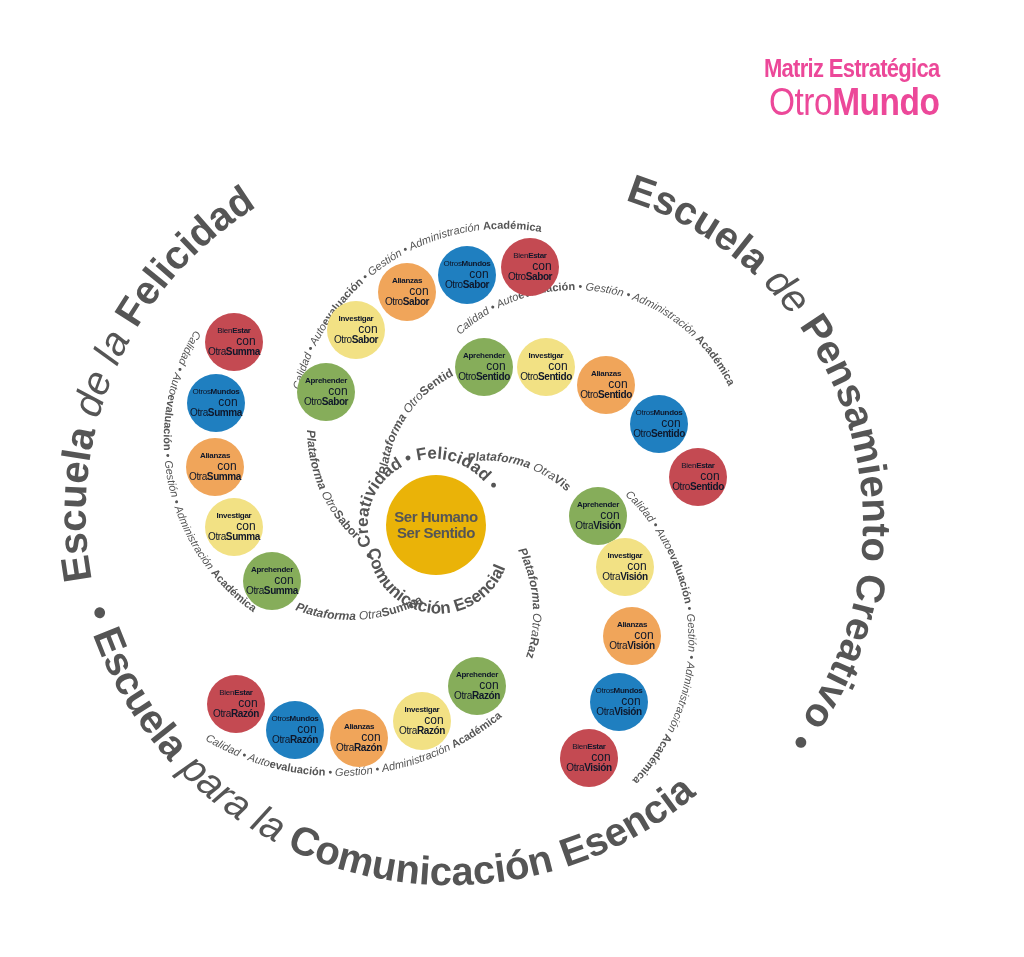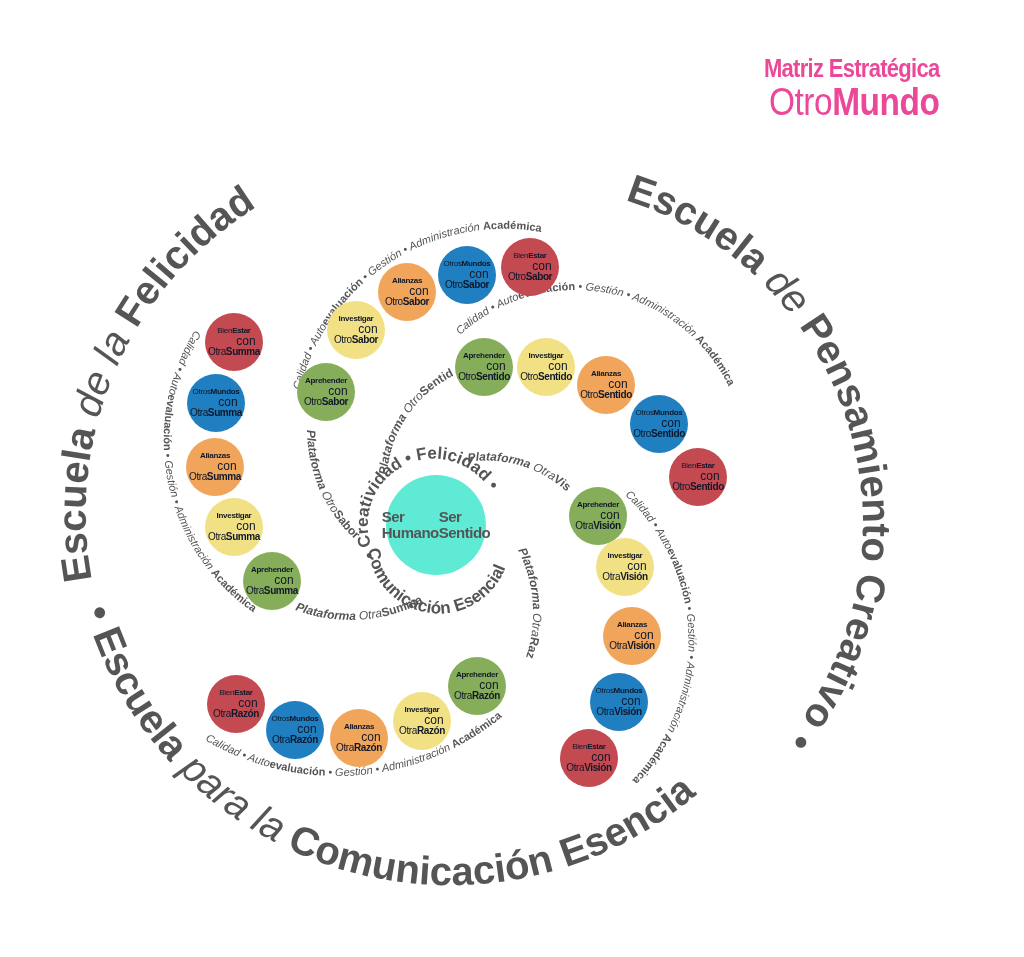--- a/index.html
+++ b/index.html
@@ -10,21 +10,21 @@
   .brand .l2 b{font-weight:bold;}
   svg.diagram{position:absolute;left:0;top:0;}
   .node{position:absolute;width:58px;height:58px;border-radius:50%;display:flex;flex-direction:column;align-items:center;justify-content:center;text-align:center;line-height:1.02;font-family:"Liberation Sans",sans-serif;cursor:pointer;}
   .node .t1{font-size:8px;font-weight:bold;letter-spacing:-0.3px;}
   .node .t1 .n{font-weight:normal;}
   .node .t2{font-size:12px;margin-left:24px;}
   .node .t3{font-size:10px;letter-spacing:-0.4px;}
   .node .t3 b{font-weight:bold;}
   .node.dark{color:#0f172a;}
   .node.light{color:#0f172a;}
-  .center{position:absolute;left:386px;top:475px;width:100px;height:100px;border-radius:50%;background:#5eead4;display:flex;flex-direction:row;align-items:center;justify-content:center;font-weight:bold;color:#555;font-size:15px;line-height:1.05;letter-spacing:-0.5px;}
+  .center{position:absolute;left:386px;top:475px;width:100px;height:100px;border-radius:50%;background:#eab308;display:flex;flex-direction:column;align-items:center;justify-content:center;font-weight:bold;color:#555;font-size:15px;line-height:1.05;letter-spacing:-0.5px;}
 </style>
 </head>
 <body>
 
 <div class="brand">
   <span class="l1">Matriz Estratégica</span>
   <span class="l2"><span>Otro</span><b>Mundo</b></span>
 </div>
 
 <svg class="diagram" width="1024" height="957" viewBox="0 0 1024 957">

